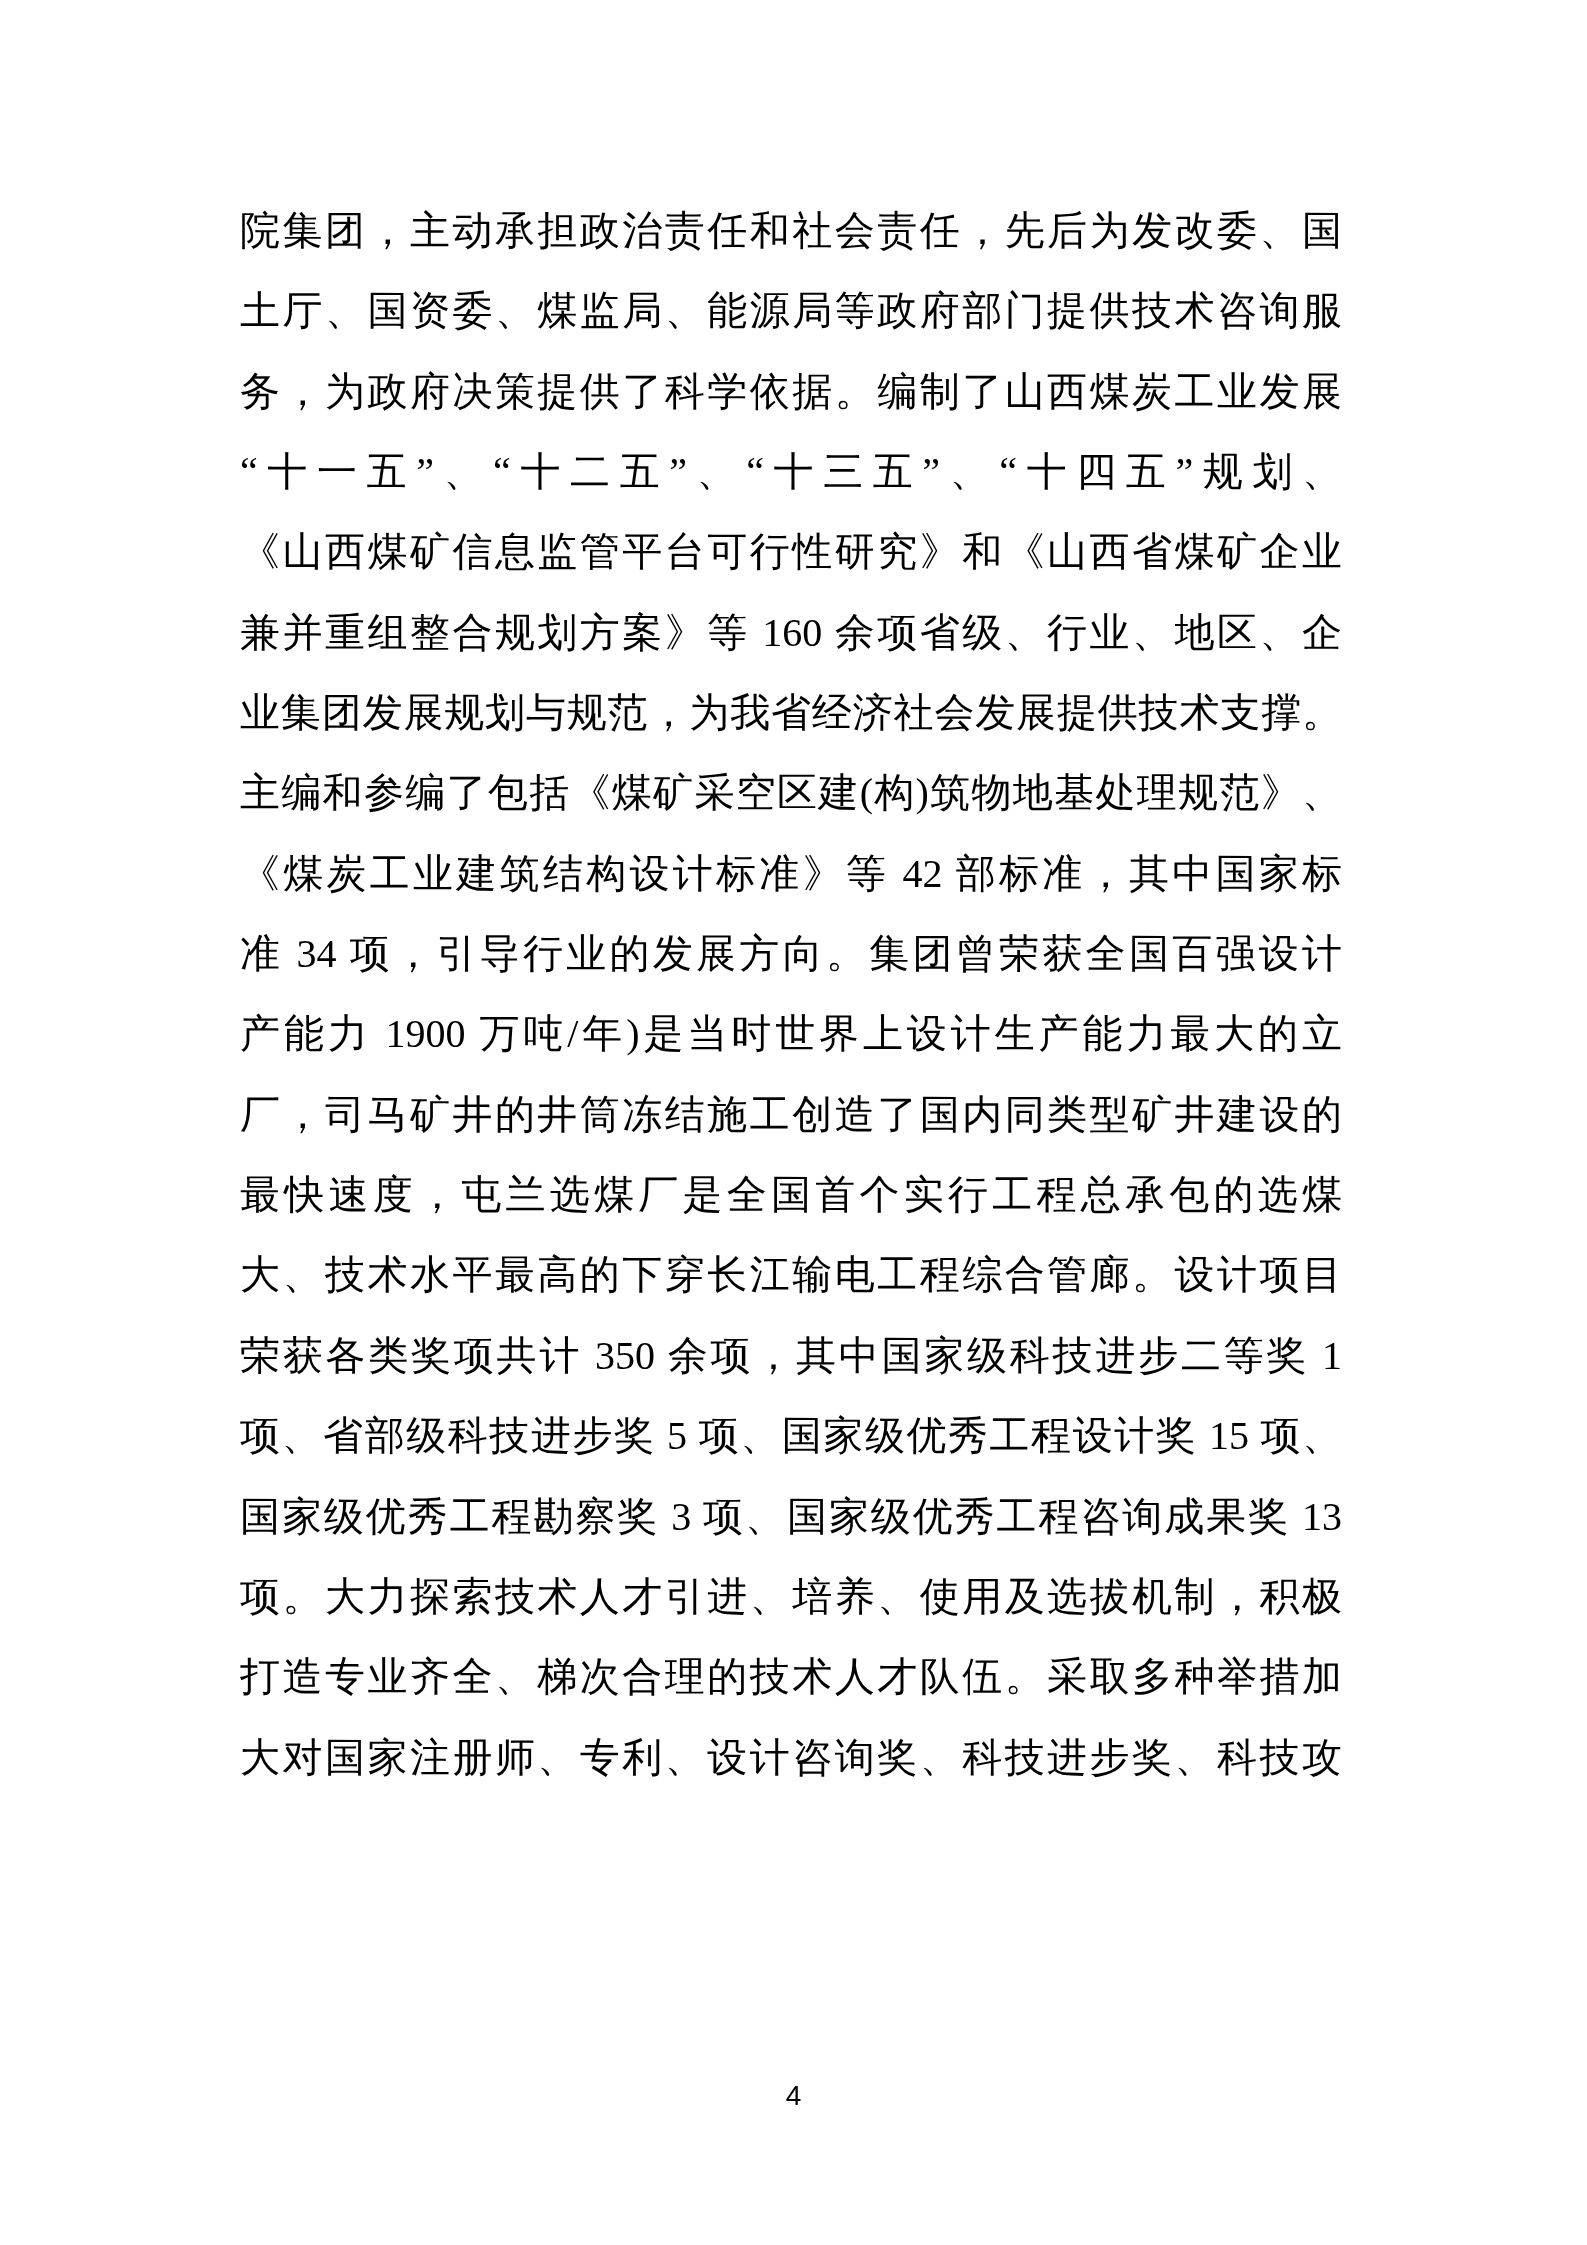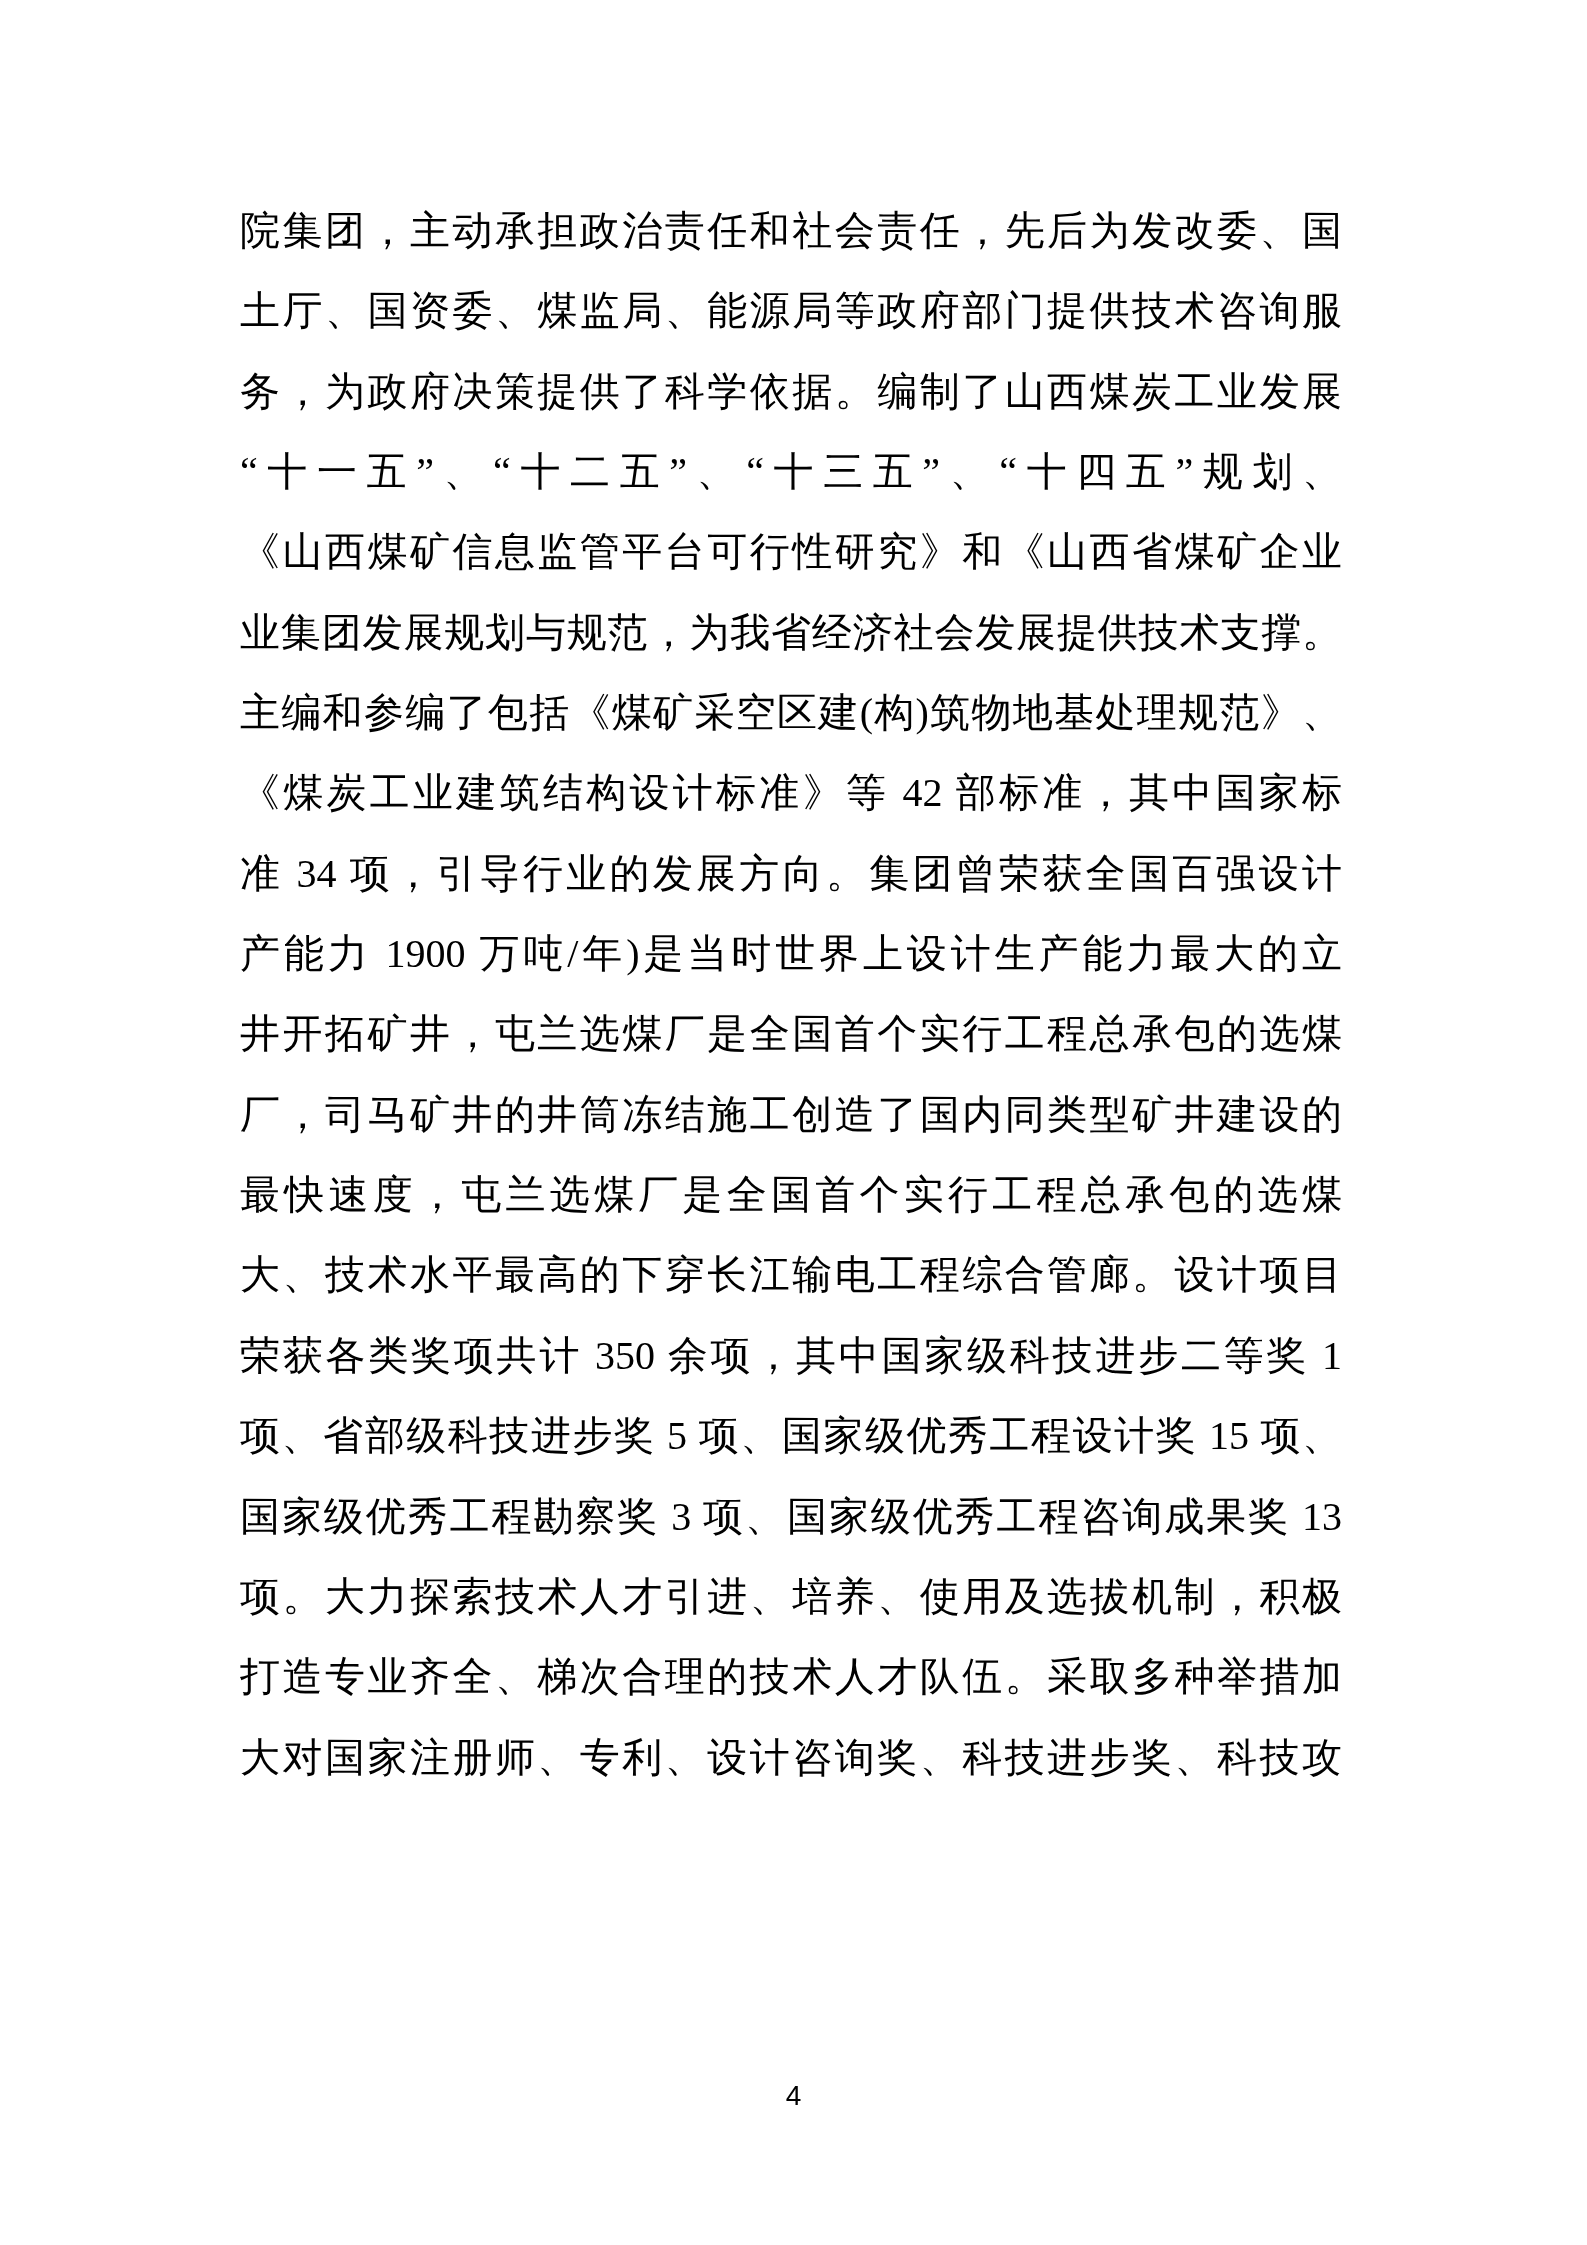--- a/index.html
+++ b/index.html
@@ -51,26 +51,26 @@
 </head>
 <body>
 
 <div class="page">
   <div class="doc-body">
     <div class="line">院集团，主动承担政治责任和社会责任，先后为发改委、国</div>
     <div class="line">土厅、国资委、煤监局、能源局等政府部门提供技术咨询服</div>
     <div class="line">务，为政府决策提供了科学依据。编制了山西煤炭工业发展</div>
     <div class="line">“十一五”、“十二五”、“十三五”、“十四五”规划、</div>
     <div class="line">《山西煤矿信息监管平台可行性研究》和《山西省煤矿企业</div>
+    <div class="line">兼并重组整合规划方案》等 160 余项省级、行业、地区、企</div>
     <div class="line">业集团发展规划与规范，为我省经济社会发展提供技术支撑。</div>
     <div class="line">主编和参编了包括《煤矿采空区建(构)筑物地基处理规范》、</div>
     <div class="line">《煤炭工业建筑结构设计标准》等 42 部标准，其中国家标</div>
     <div class="line">准 34 项，引导行业的发展方向。集团曾荣获全国百强设计</div>
     <div class="line">产能力 1900 万吨/年)是当时世界上设计生产能力最大的立</div>
-    <div class="line">井开拓矿井，屯兰选煤厂是全国首个实行工程总承包的选煤</div>
     <div class="line">厂，司马矿井的井筒冻结施工创造了国内同类型矿井建设的</div>
     <div class="line">最快速度，屯兰选煤厂是全国首个实行工程总承包的选煤</div>
     <div class="line">大、技术水平最高的下穿长江输电工程综合管廊。设计项目</div>
     <div class="line">荣获各类奖项共计 350 余项，其中国家级科技进步二等奖 1</div>
     <div class="line">项、省部级科技进步奖 5 项、国家级优秀工程设计奖 15 项、</div>
     <div class="line">国家级优秀工程勘察奖 3 项、国家级优秀工程咨询成果奖 13</div>
     <div class="line">项。大力探索技术人才引进、培养、使用及选拔机制，积极</div>
     <div class="line">打造专业齐全、梯次合理的技术人才队伍。采取多种举措加</div>
     <div class="line">大对国家注册师、专利、设计咨询奖、科技进步奖、科技攻</div>
   </div>

